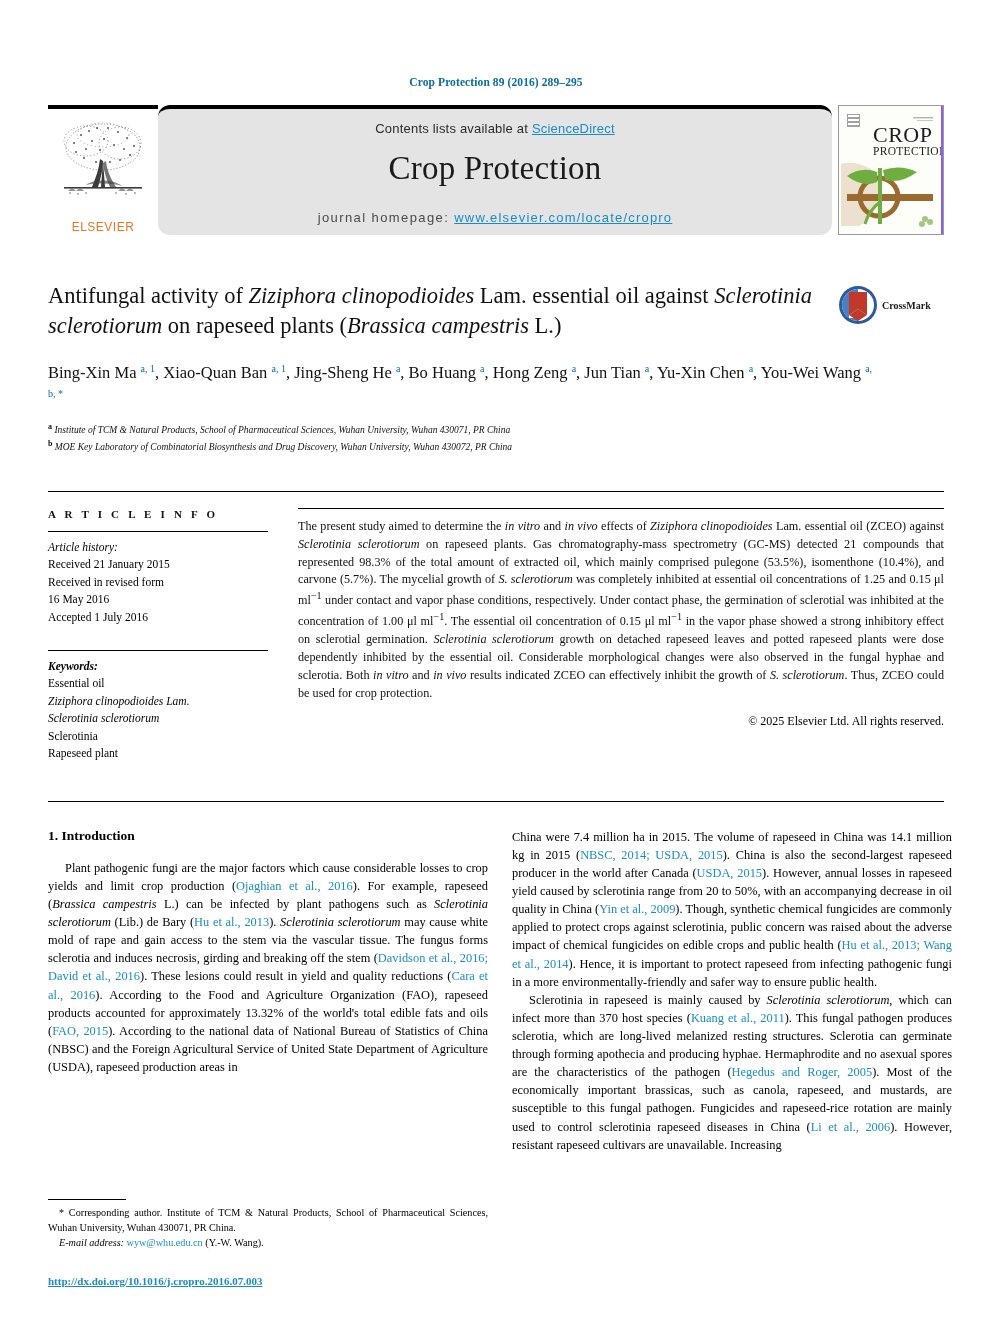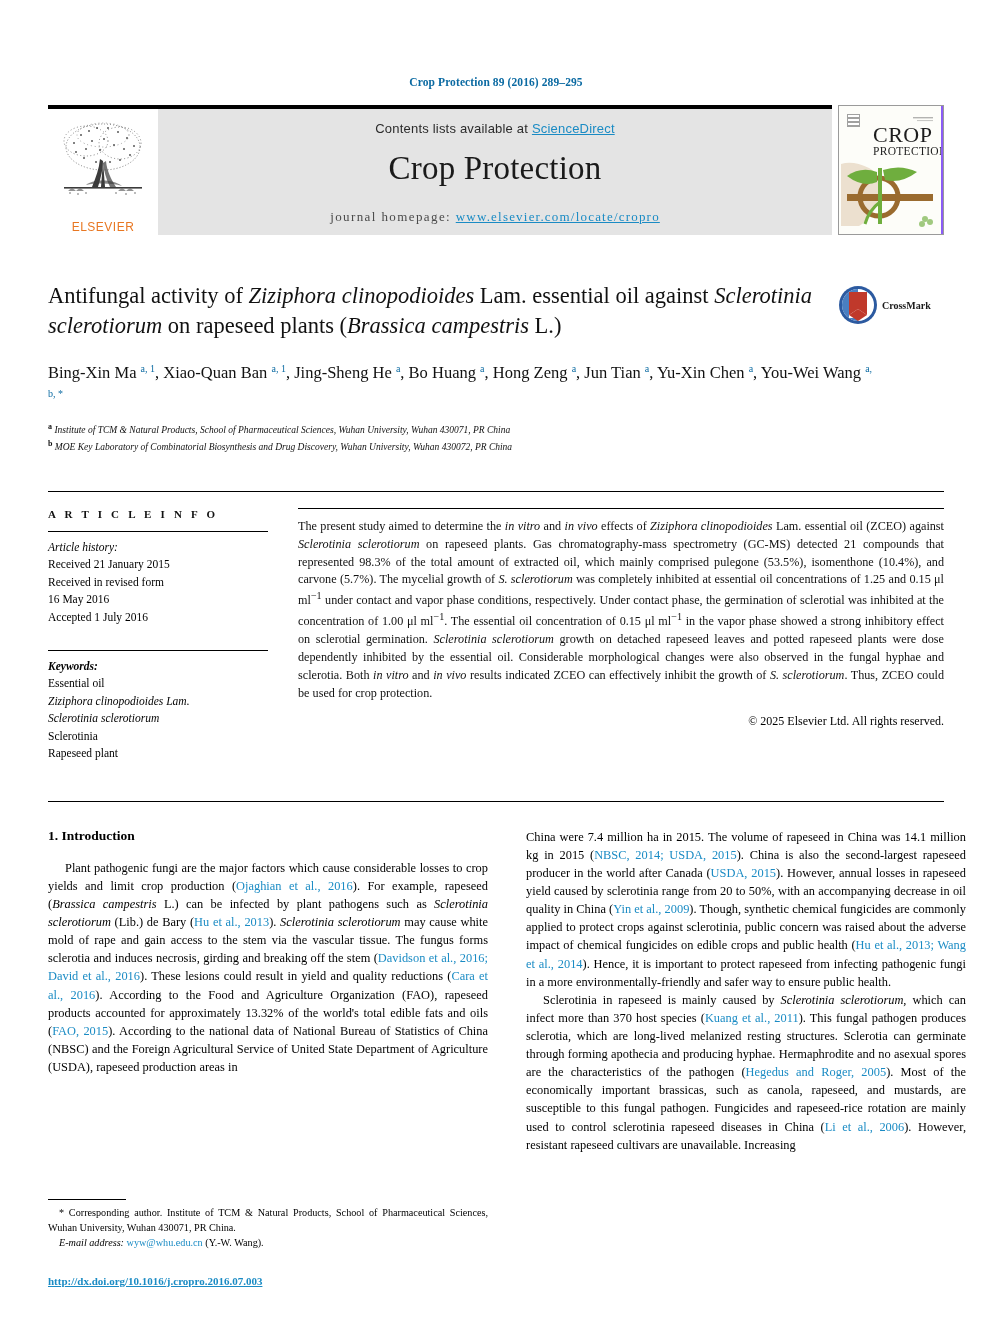--- a/index.html
+++ b/index.html
@@ -62,38 +62,39 @@
     z-index: 2;
     text-align: right;
   }
   .journal-band {
     flex: 1 1 auto;
     background: #e4e4e4;
     border-top: 4px solid #000;
     text-align: center;
     position: relative;
     padding: 0 8px;
+    border-radius: 12px;
   }
   .contents-line {
     font-family: "Liberation Sans", sans-serif;
     font-size: 13px;
     color: #2b2b2b;
     padding-top: 12px;
     letter-spacing: 0.2px;
   }
   .contents-line .sd { color: #1a8bc4; }
   .journal-name {
     font-family: "Liberation Serif", serif;
     font-size: 33px;
     color: #1a1a1a;
     margin-top: 14px;
     letter-spacing: 0.2px;
   }
   .homepage-line {
-    font-family: Liberation Serif, serif;
+    font-family: Liberation Sans, sans-serif;
     font-size: 13px;
     color: #4a4a4a;
     position: absolute;
     bottom: 10px;
     left: 0; right: 0;
     letter-spacing: 1.4px;
   }
   .homepage-line .url { color: #1a8bc4; letter-spacing: 1.2px; }
   .cover-box {
     width: 104px;
@@ -189,21 +190,21 @@
     font-size: 12px;
     margin-top: 11px;
   }
 
   
   .body-wrap {
     margin-top: 38px;
     border-top: 1px solid #000;
     padding-top: 26px;
     display: flex;
-    gap: 38px;
+    gap: 24px;
     position: relative;
   }
   .col { width: 440px; flex: 0 0 440px; }
   .sec-title {
     font-family: "Liberation Serif", serif;
     font-size: 13.5px;
     font-weight: bold;
     margin: 0 0 15px 0;
   }
   .para {

